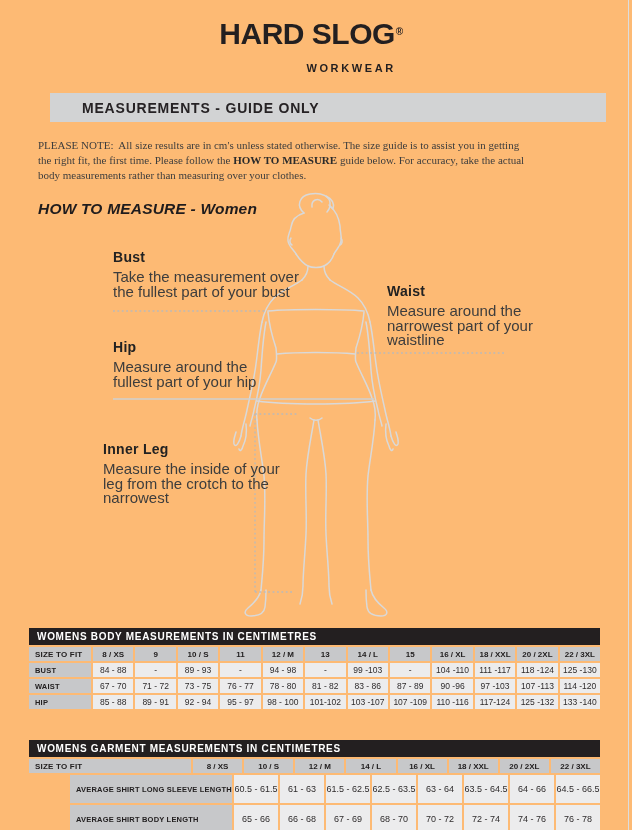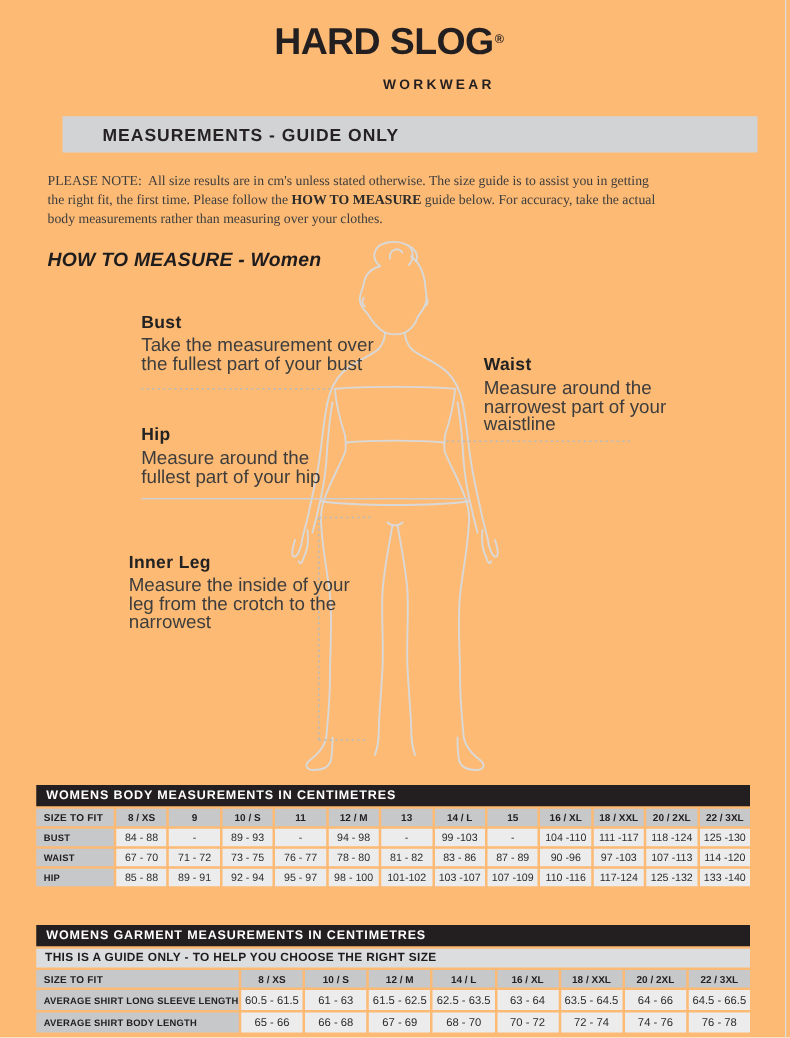--- a/index.html
+++ b/index.html
@@ -41,21 +41,21 @@
 
   
   .sizetable{position:absolute;left:18px;width:582px;padding-left:11px;}
   .t-body{top:628px;}
   .t-garment{top:740px;}
   .t-bar{height:17px;background:var(--bar-black,#231f20);color:#fff;display:flex;align-items:center;
     padding-left:8px;font-size:10px;font-weight:700;letter-spacing:0.7px;}
   .t-subtitle{height:15px;background:var(--subtitle-row-bg,#dcddde);margin-top:2px;display:flex;align-items:center;
     padding-left:7px;font-size:9.5px;font-weight:800;letter-spacing:0.3px;color:#1e1b1c;}
   .t-row{display:flex;gap:2px;margin-top:2px;height:14px;}
-  .t-garment .t-row.data{height:16px;}
+  .t-garment .t-row.data{height:28px;margin-left:41px;}
   .cells{display:contents;}
   .cell{display:flex;align-items:center;justify-content:center;background:var(--value-cell-bg,#ececed);
     font-size:8.5px;color:#2e2b2c;flex:1 1 0;min-width:0;}
   .t-garment .cell{font-size:9px;}
   .cell.label{flex:0 0 62px;justify-content:flex-start;padding-left:6px;background:var(--label-cell-bg,#c7c8ca);
     font-weight:700;font-size:7.5px;letter-spacing:0.2px;color:#232021;}
   .t-garment .cell.label{flex:0 0 162px;}
   .t-row.head .cell{background:var(--label-cell-bg,#c7c8ca);font-weight:700;font-size:8px;color:#232021;}
 </style>
 </head>
@@ -182,21 +182,20 @@
       <div class="cells"><div class="cell">67 - 70</div><div class="cell">71 - 72</div><div class="cell">73 - 75</div><div class="cell">76 - 77</div><div class="cell">78 - 80</div><div class="cell">81 - 82</div><div class="cell">83 - 86</div><div class="cell">87 - 89</div><div class="cell">90 -96</div><div class="cell">97 -103</div><div class="cell">107 -113</div><div class="cell">114 -120</div></div>
     </div>
     <div class="t-row data">
       <div class="cell label">HIP</div>
       <div class="cells"><div class="cell">85 - 88</div><div class="cell">89 - 91</div><div class="cell">92 - 94</div><div class="cell">95 - 97</div><div class="cell">98 - 100</div><div class="cell">101-102</div><div class="cell">103 -107</div><div class="cell">107 -109</div><div class="cell">110 -116</div><div class="cell">117-124</div><div class="cell">125 -132</div><div class="cell">133 -140</div></div>
     </div>
   </div>
 
   <div class="sizetable t-garment">
     <div class="t-bar">WOMENS GARMENT MEASUREMENTS IN CENTIMETRES</div>
-    <div class="t-subtitle">THIS IS A GUIDE ONLY - TO HELP YOU CHOOSE THE RIGHT SIZE</div>
     <div class="t-row head">
       <div class="cell label">SIZE TO FIT</div>
       <div class="cells"><div class="cell">8 / XS</div><div class="cell">10 / S</div><div class="cell">12 / M</div><div class="cell">14 / L</div><div class="cell">16 / XL</div><div class="cell">18 / XXL</div><div class="cell">20 / 2XL</div><div class="cell">22 / 3XL</div></div>
     </div>
     <div class="t-row data">
       <div class="cell label">AVERAGE SHIRT LONG SLEEVE LENGTH</div>
       <div class="cells"><div class="cell">60.5 - 61.5</div><div class="cell">61 - 63</div><div class="cell">61.5 - 62.5</div><div class="cell">62.5 - 63.5</div><div class="cell">63 - 64</div><div class="cell">63.5 - 64.5</div><div class="cell">64 - 66</div><div class="cell">64.5 - 66.5</div></div>
     </div>
     <div class="t-row data">
       <div class="cell label">AVERAGE SHIRT BODY LENGTH</div>

